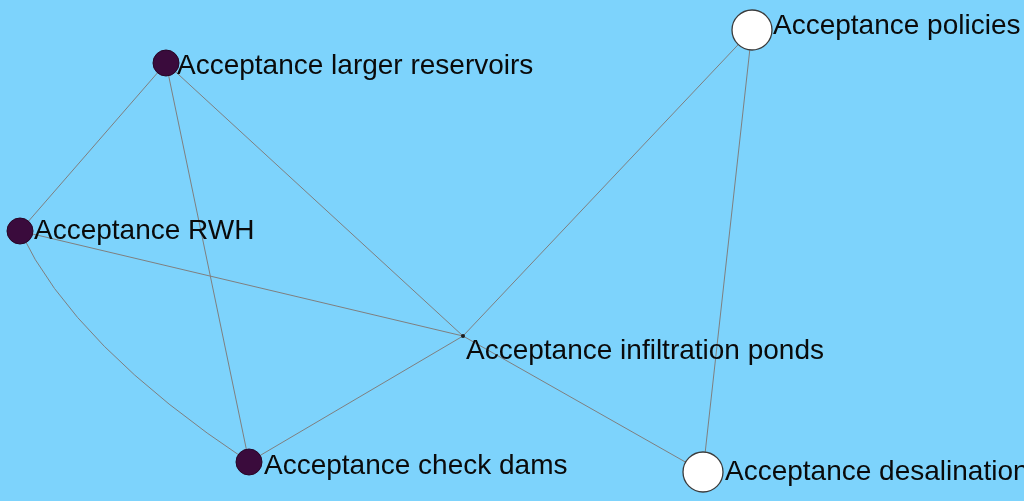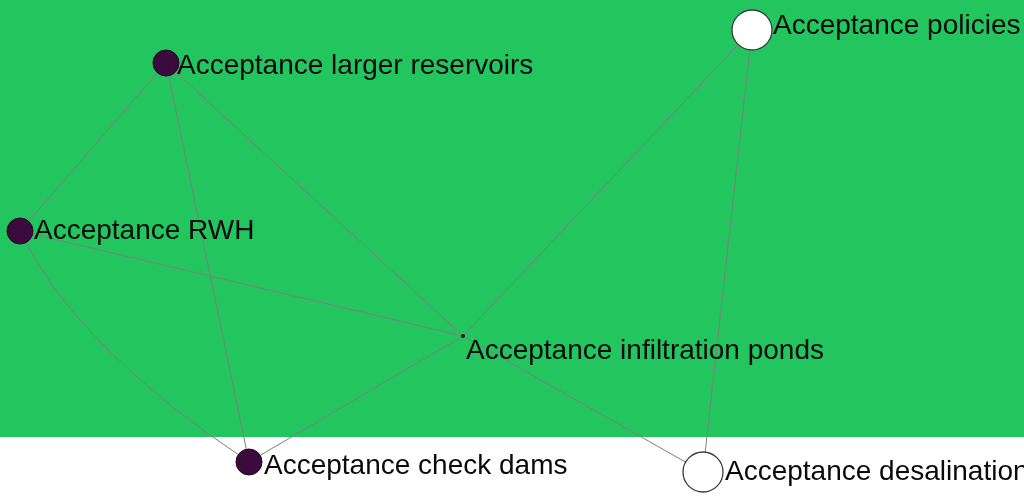--- a/index.html
+++ b/index.html
@@ -7,22 +7,22 @@
     padding: 0;
     background: #ffffff;
     width: 1024px;
     height: 501px;
     overflow: hidden;
     font-family: "Liberation Sans", sans-serif;
   }
   .figure-wrap {
     position: relative;
     width: 1024px;
-    height: 437px;
-    background: #22c55e;
+    height: 501px;
+    background: #7dd3fc;
   }
   svg.network {
     display: block;
     width: 1024px;
     height: 501px;
   }
   svg.network text {
     font-family: "Liberation Sans", sans-serif;
     font-size: 28px;
     fill: #0a0a0a;

